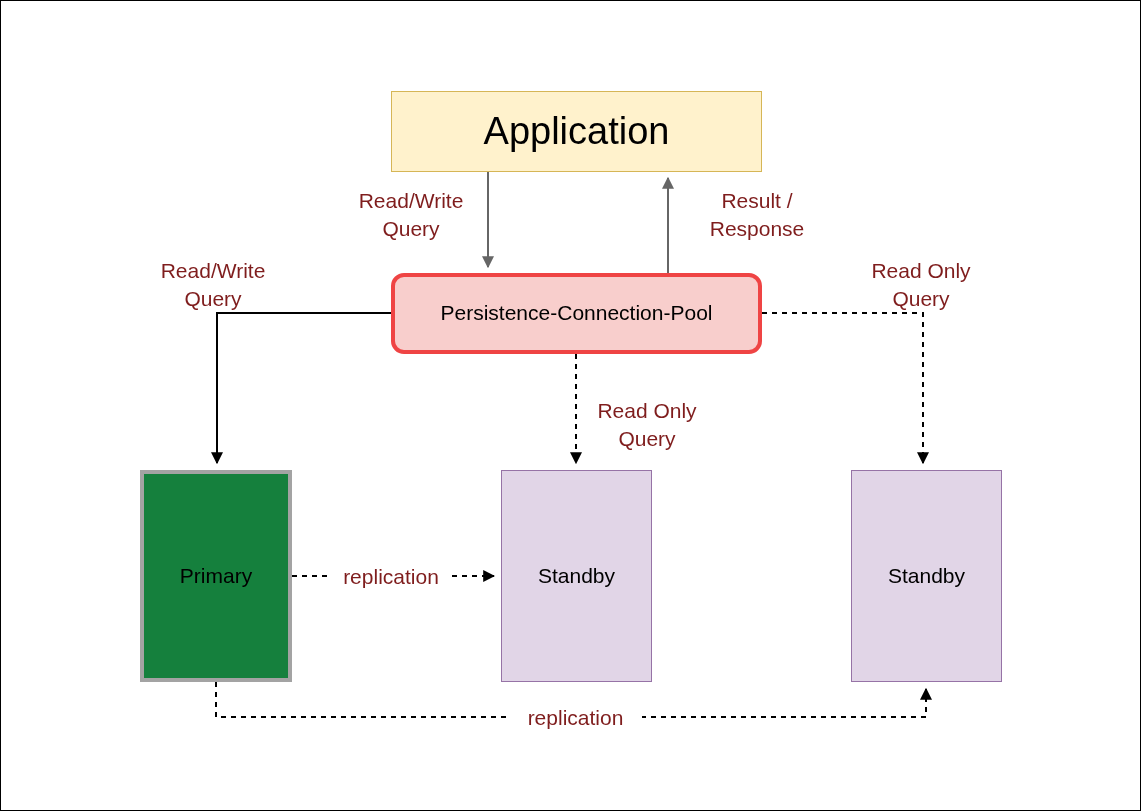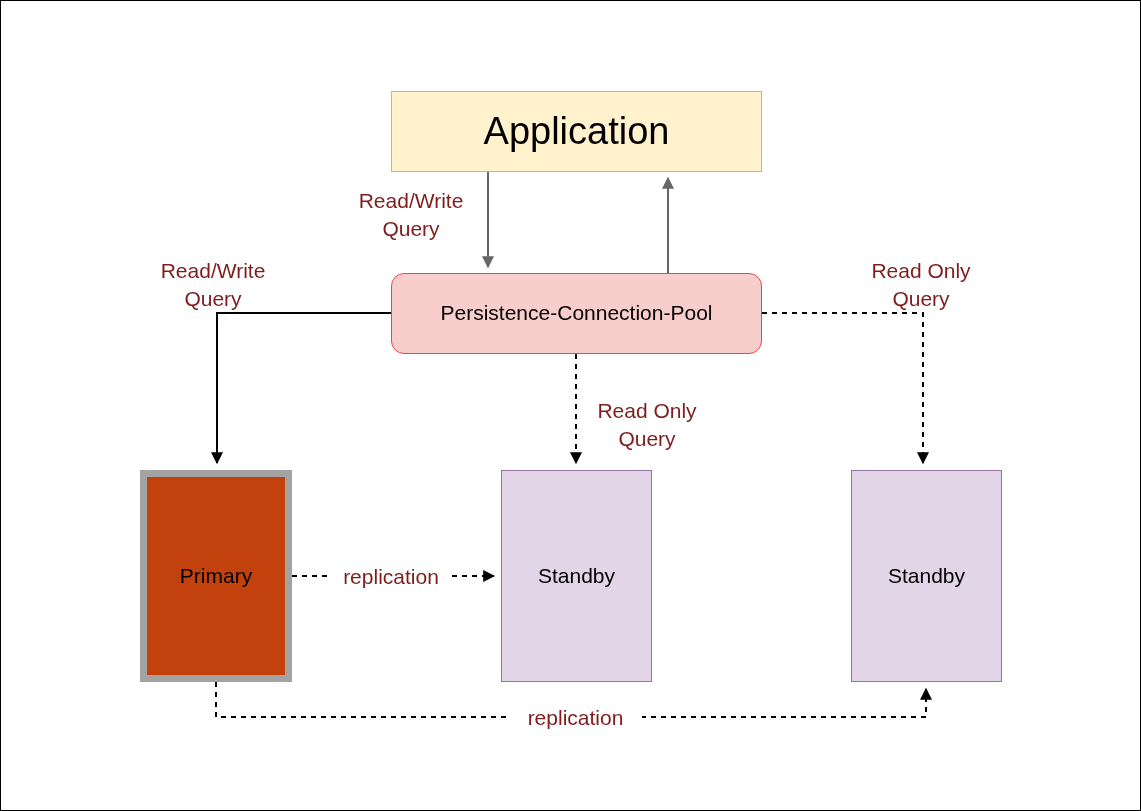--- a/index.html
+++ b/index.html
@@ -44,31 +44,31 @@
     background: #fff2cc;
     border: 1px solid #d6b656;
     font-size: 38px;
   }
   .node-pool {
     left: 390px;
     top: 272px;
     width: 371px;
     height: 81px;
     background: #f8cecc;
-    border: 1px solid #ef4444;
+    border: 4px solid #ef4444;
     border-radius: 13px;
     font-size: 21px;
   }
   .node-primary {
     left: 139px;
     top: 469px;
     width: 152px;
     height: 212px;
-    background: #c2410c;
-    border: 7px solid #a3a3a3;
+    background: #15803d;
+    border: 4px solid #a3a3a3;
     font-size: 21px;
   }
   .node-standby-center {
     left: 500px;
     top: 469px;
     width: 151px;
     height: 212px;
     background: #e1d5e7;
     border: 1px solid #9673a6;
     font-size: 21px;
@@ -160,20 +160,22 @@
     <span>Standby</span>
   </div>
 
   <div class="node node-standby-right">
     <span>Standby</span>
   </div>
 
   <div class="edge-label lbl-rw-app">Read/Write
 Query</div>
 
+  <div class="edge-label lbl-result">Result /
+Response</div>
 
   <div class="edge-label lbl-rw-left">Read/Write
 Query</div>
 
   <div class="edge-label lbl-ro-right">Read Only
 Query</div>
 
   <div class="edge-label lbl-ro-mid">Read Only
 Query</div>
 

